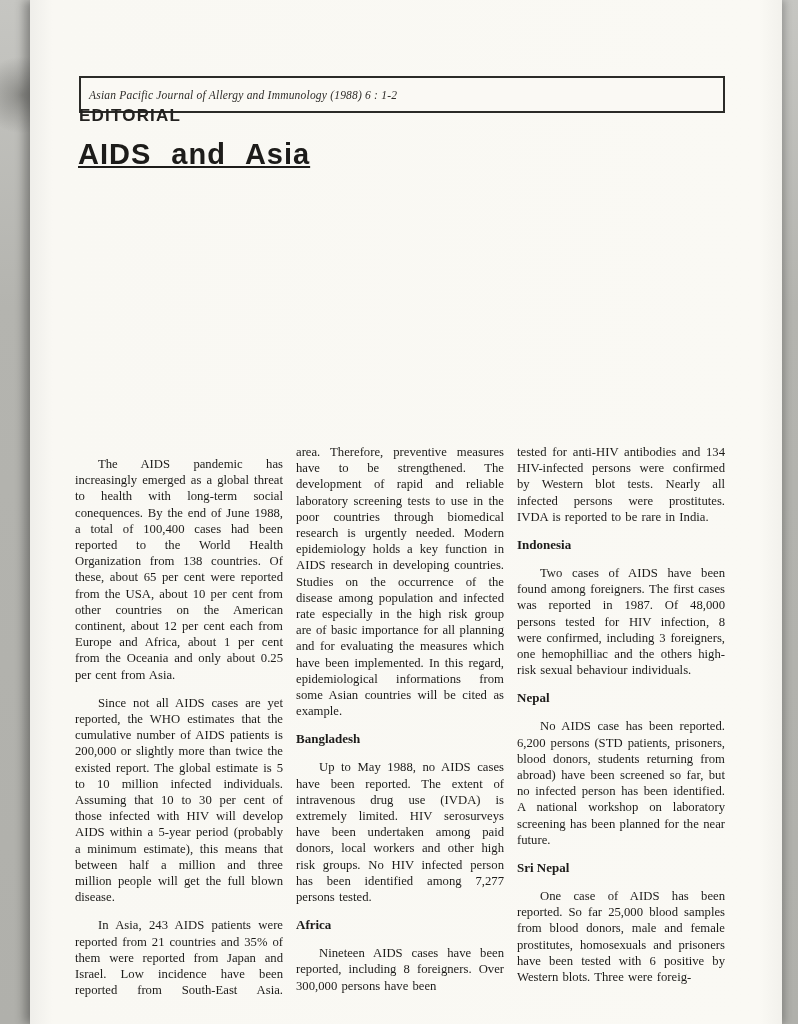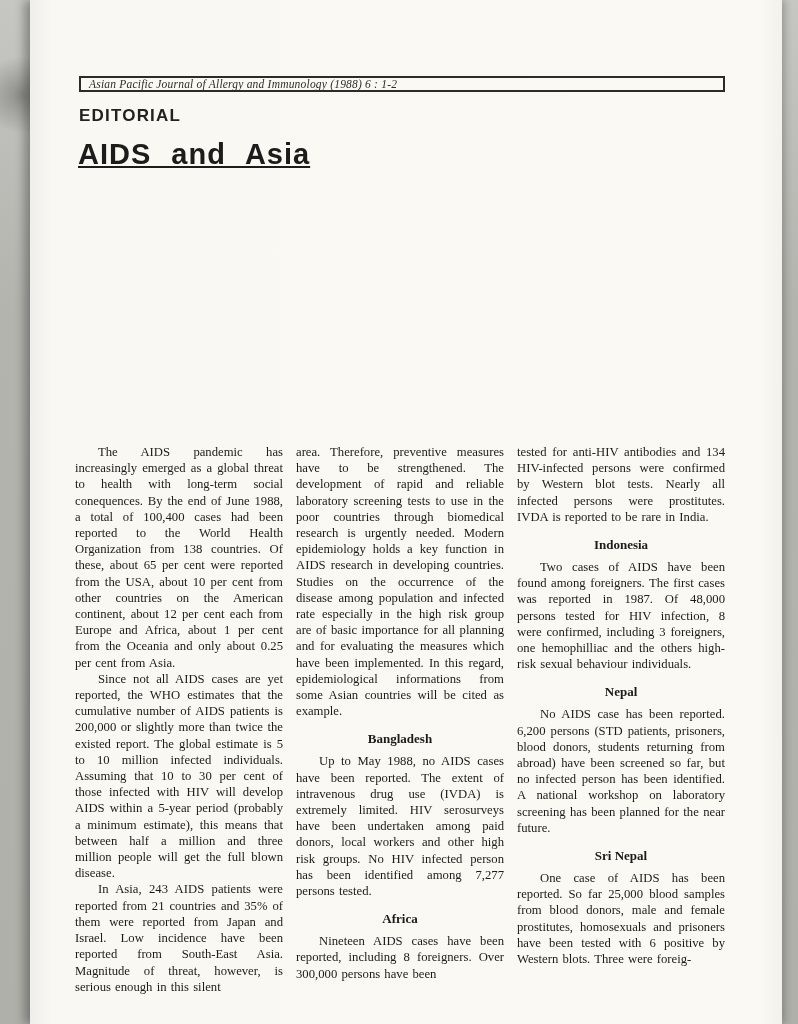--- a/index.html
+++ b/index.html
@@ -10,21 +10,21 @@
       radial-gradient(60px 55px at 22px 95px, rgba(55,55,52,.38), transparent 70%),
       linear-gradient(180deg, #c6c6c2 0%, #b4b4af 30%, #b0b0ab 100%);
     position: relative;
   }
   .page {
     position: absolute; top: 0; bottom: 0; left: 30px; width: 752px;
     background: linear-gradient(90deg, #efeeea 0%, #f9f8f3 3%, #faf9f4 97%, #f2f1ec 100%);
     box-shadow: -6px 0 9px rgba(0,0,0,.30), 4px 0 7px rgba(0,0,0,.18);
   }
   .journal-box {
-    position: absolute; left: 49px; top: 76px; width: 646px; height: 16px;
+    position: absolute; left: 49px; top: 76px; width: 646px; height: 37px;
     border: 2px solid #2b2b28; box-sizing: border-box;
     display: flex; align-items: center;
     background: #faf9f4;
   }
   .journal-box .cite {
     font-style: italic; font-size: 11.5px; color: #2e2c29;
     padding-left: 8px; letter-spacing: .2px; white-space: nowrap;
   }
   .section-label {
     position: absolute; left: 49px; top: 106px;
@@ -41,24 +41,24 @@
   .columns {
     position: absolute; left: 45px; top: 444px; width: 650px; height: 556px;
     display: flex; gap: 13px; overflow: hidden;
   }
   .col { width: 208px; overflow: hidden; }
   .col p {
     margin: 0; font-size: 12.7px; line-height: 16.2px;
     text-align: justify; color: #1c1b19;
     word-spacing: 1px;
   }
-  .col p.indent { text-indent: 23px; }
+  .col p.indent { text-indent: 23px; margin-top: 12px; }
   .col h3 {
     margin: 12px 0 6px 0; font-size: 13px; line-height: 16px;
-    font-weight: 700; color: #1c1b19; text-align: center;
+    font-weight: 700; color: #1c1b19;
   }
   .col, .col p, .col h3 { text-rendering: optimizeLegibility; }
 </style>
 </head>
 <body>
 
 <div class="page">
 
   <div class="journal-box">
     <span class="cite">Asian Pacific Journal of Allergy and Immunology (1988) 6 : 1-2</span>

